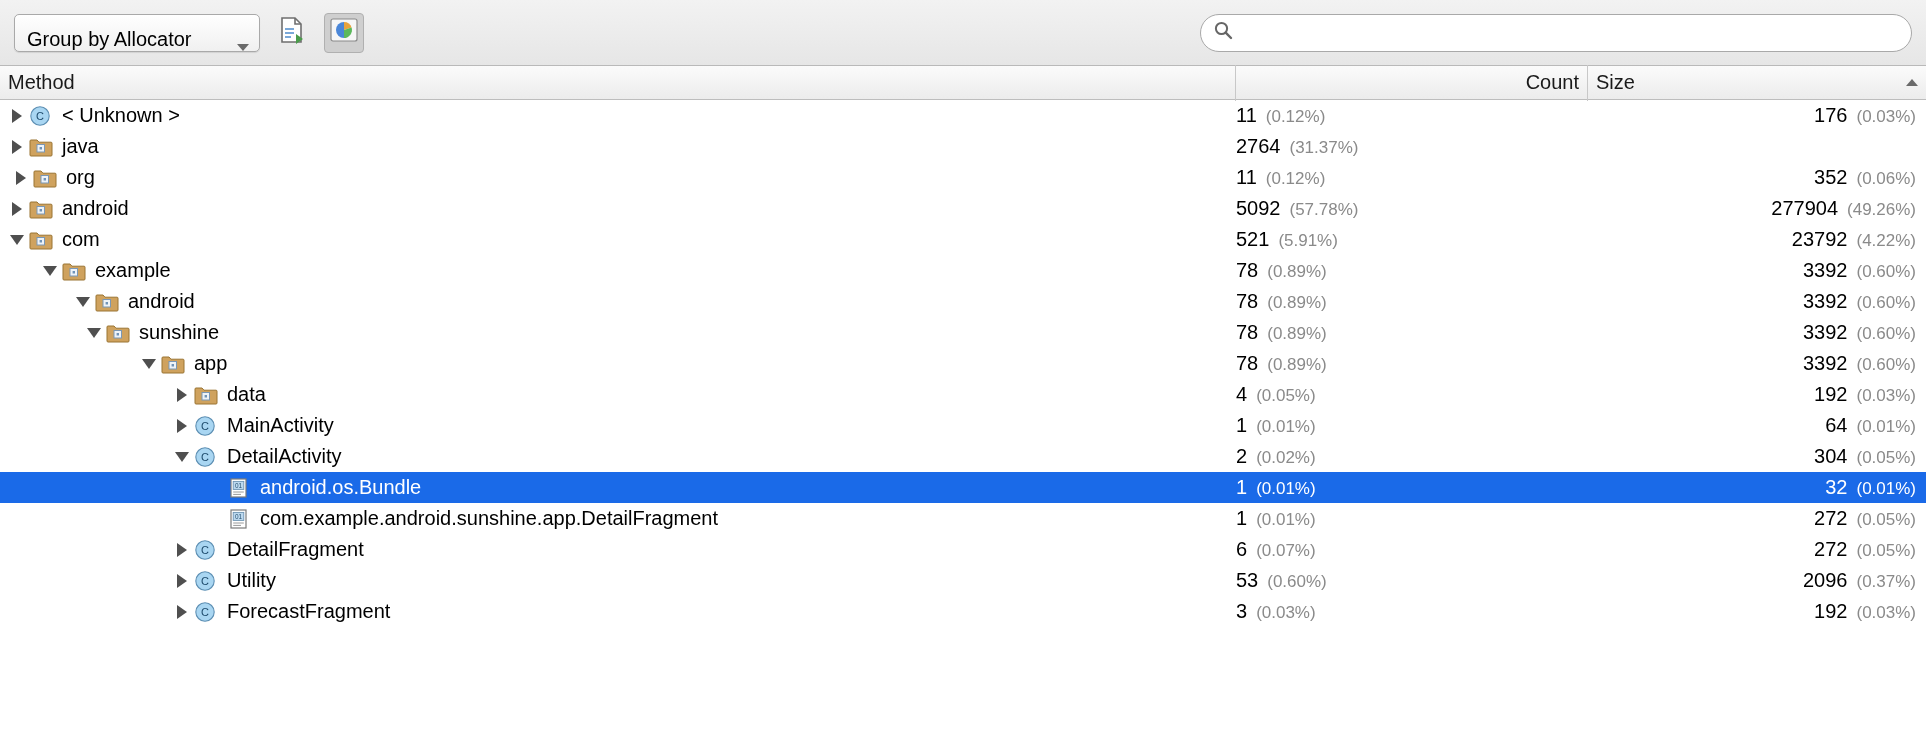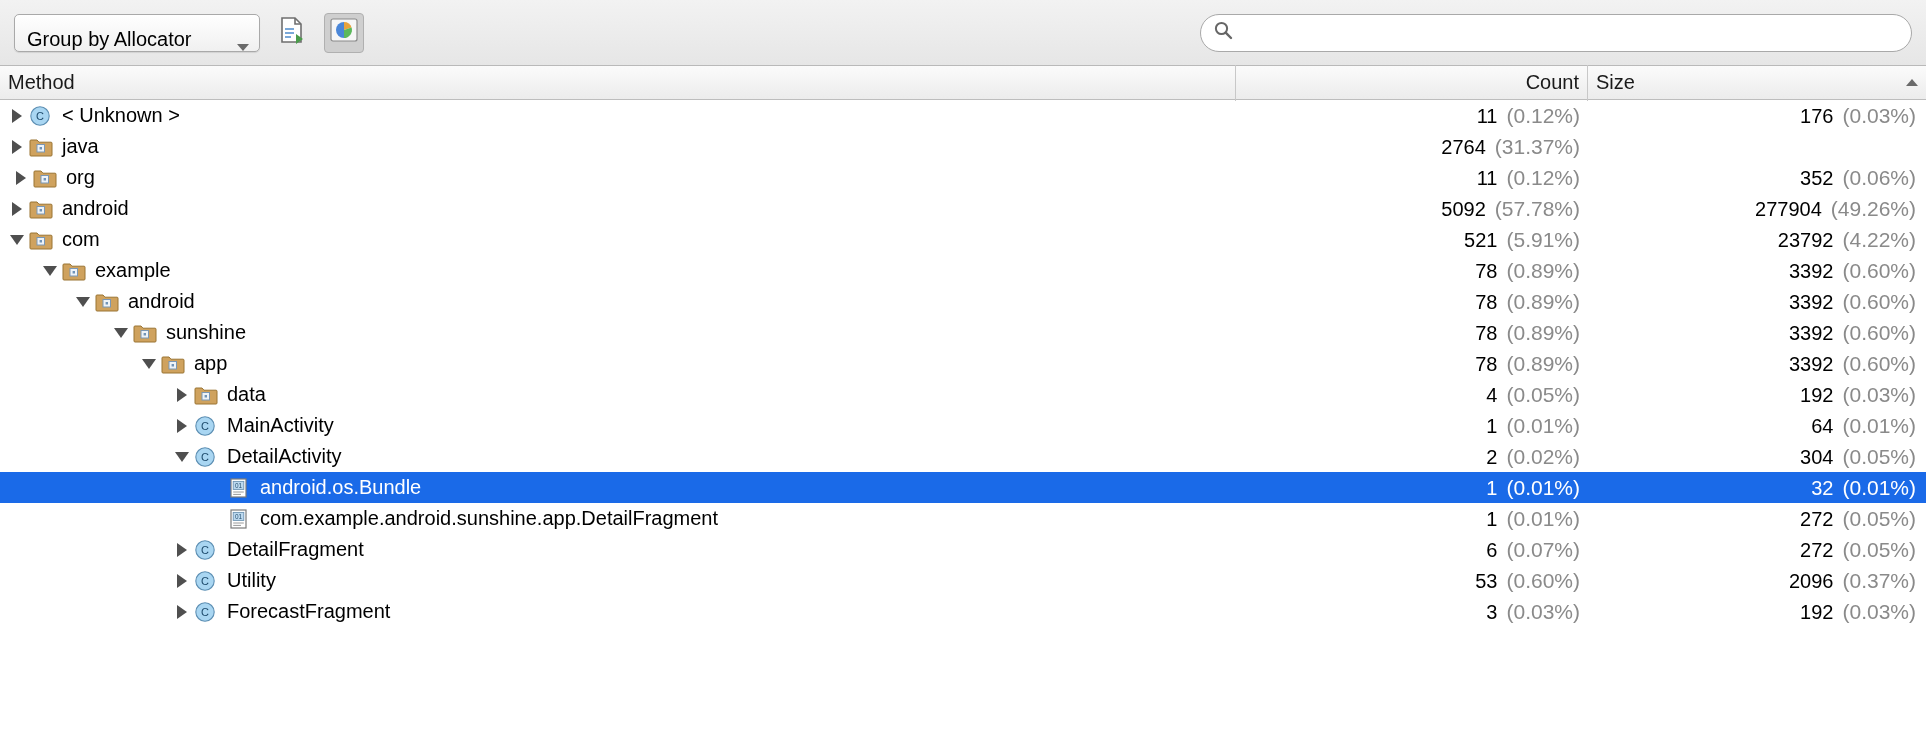--- a/index.html
+++ b/index.html
@@ -140,36 +140,35 @@
     display: flex;
     align-items: center;
     box-sizing: border-box;
     overflow: hidden;
     white-space: nowrap;
   }
   .c-count {
     width: 352px;
     display: flex;
     align-items: baseline;
-    justify-content: flex-end;
     box-sizing: border-box;
     padding-right: 8px;
     white-space: nowrap;
   }
   .c-size {
     flex: 1;
     display: flex;
     align-items: baseline;
     justify-content: flex-end;
     box-sizing: border-box;
     padding-right: 10px;
     white-space: nowrap;
   }
   .num { color: #000; }
-  .pct { color: #8a8a8a; margin-left: 9px; font-size: 21px; }
+  .pct { color: #8a8a8a; margin-left: 9px; font-size: 17px; }
   .row.selected .num, .row.selected .pct { color: #ffffff; }
 
   .twisty {
     width: 22px; height: 22px;
     display: inline-flex;
     align-items: center;
     justify-content: center;
     flex: 0 0 auto;
   }
   .tri-right {
@@ -408,21 +407,21 @@
         <div class="c-count">
           <span class="num">78</span>
           <span class="pct">(0.89%)</span>
         </div>
         <div class="c-size">
           <span class="num">3392</span>
           <span class="pct">(0.60%)</span>
         </div>
       </div>
       <div class="row">
-        <div class="c-method" style="padding-left:110px">
+        <div class="c-method" style="padding-left:83px">
           <span class="twisty">
             <span class="tri-down"></span>
           </span>
           <span class="icon">
             <svg width="24" height="20" viewBox="0 0 24 20">
               <path d="M1 4 a1 1 0 0 1 1-1 h6 l2 2.2 h12 a1 1 0 0 1 1 1 V18 a1 1 0 0 1 -1 1 H2 a1 1 0 0 1 -1 -1 Z" fill="#cfa25e" stroke="#9a7433" stroke-width="1"></path>
               <rect x="8" y="7.5" width="7.5" height="7.5" fill="#eef3f8" stroke="#7a97b5" stroke-width="1"></rect>
               <rect x="10.6" y="10" width="2.4" height="2.5" fill="#6f93b8"></rect>
             </svg>
           </span>

